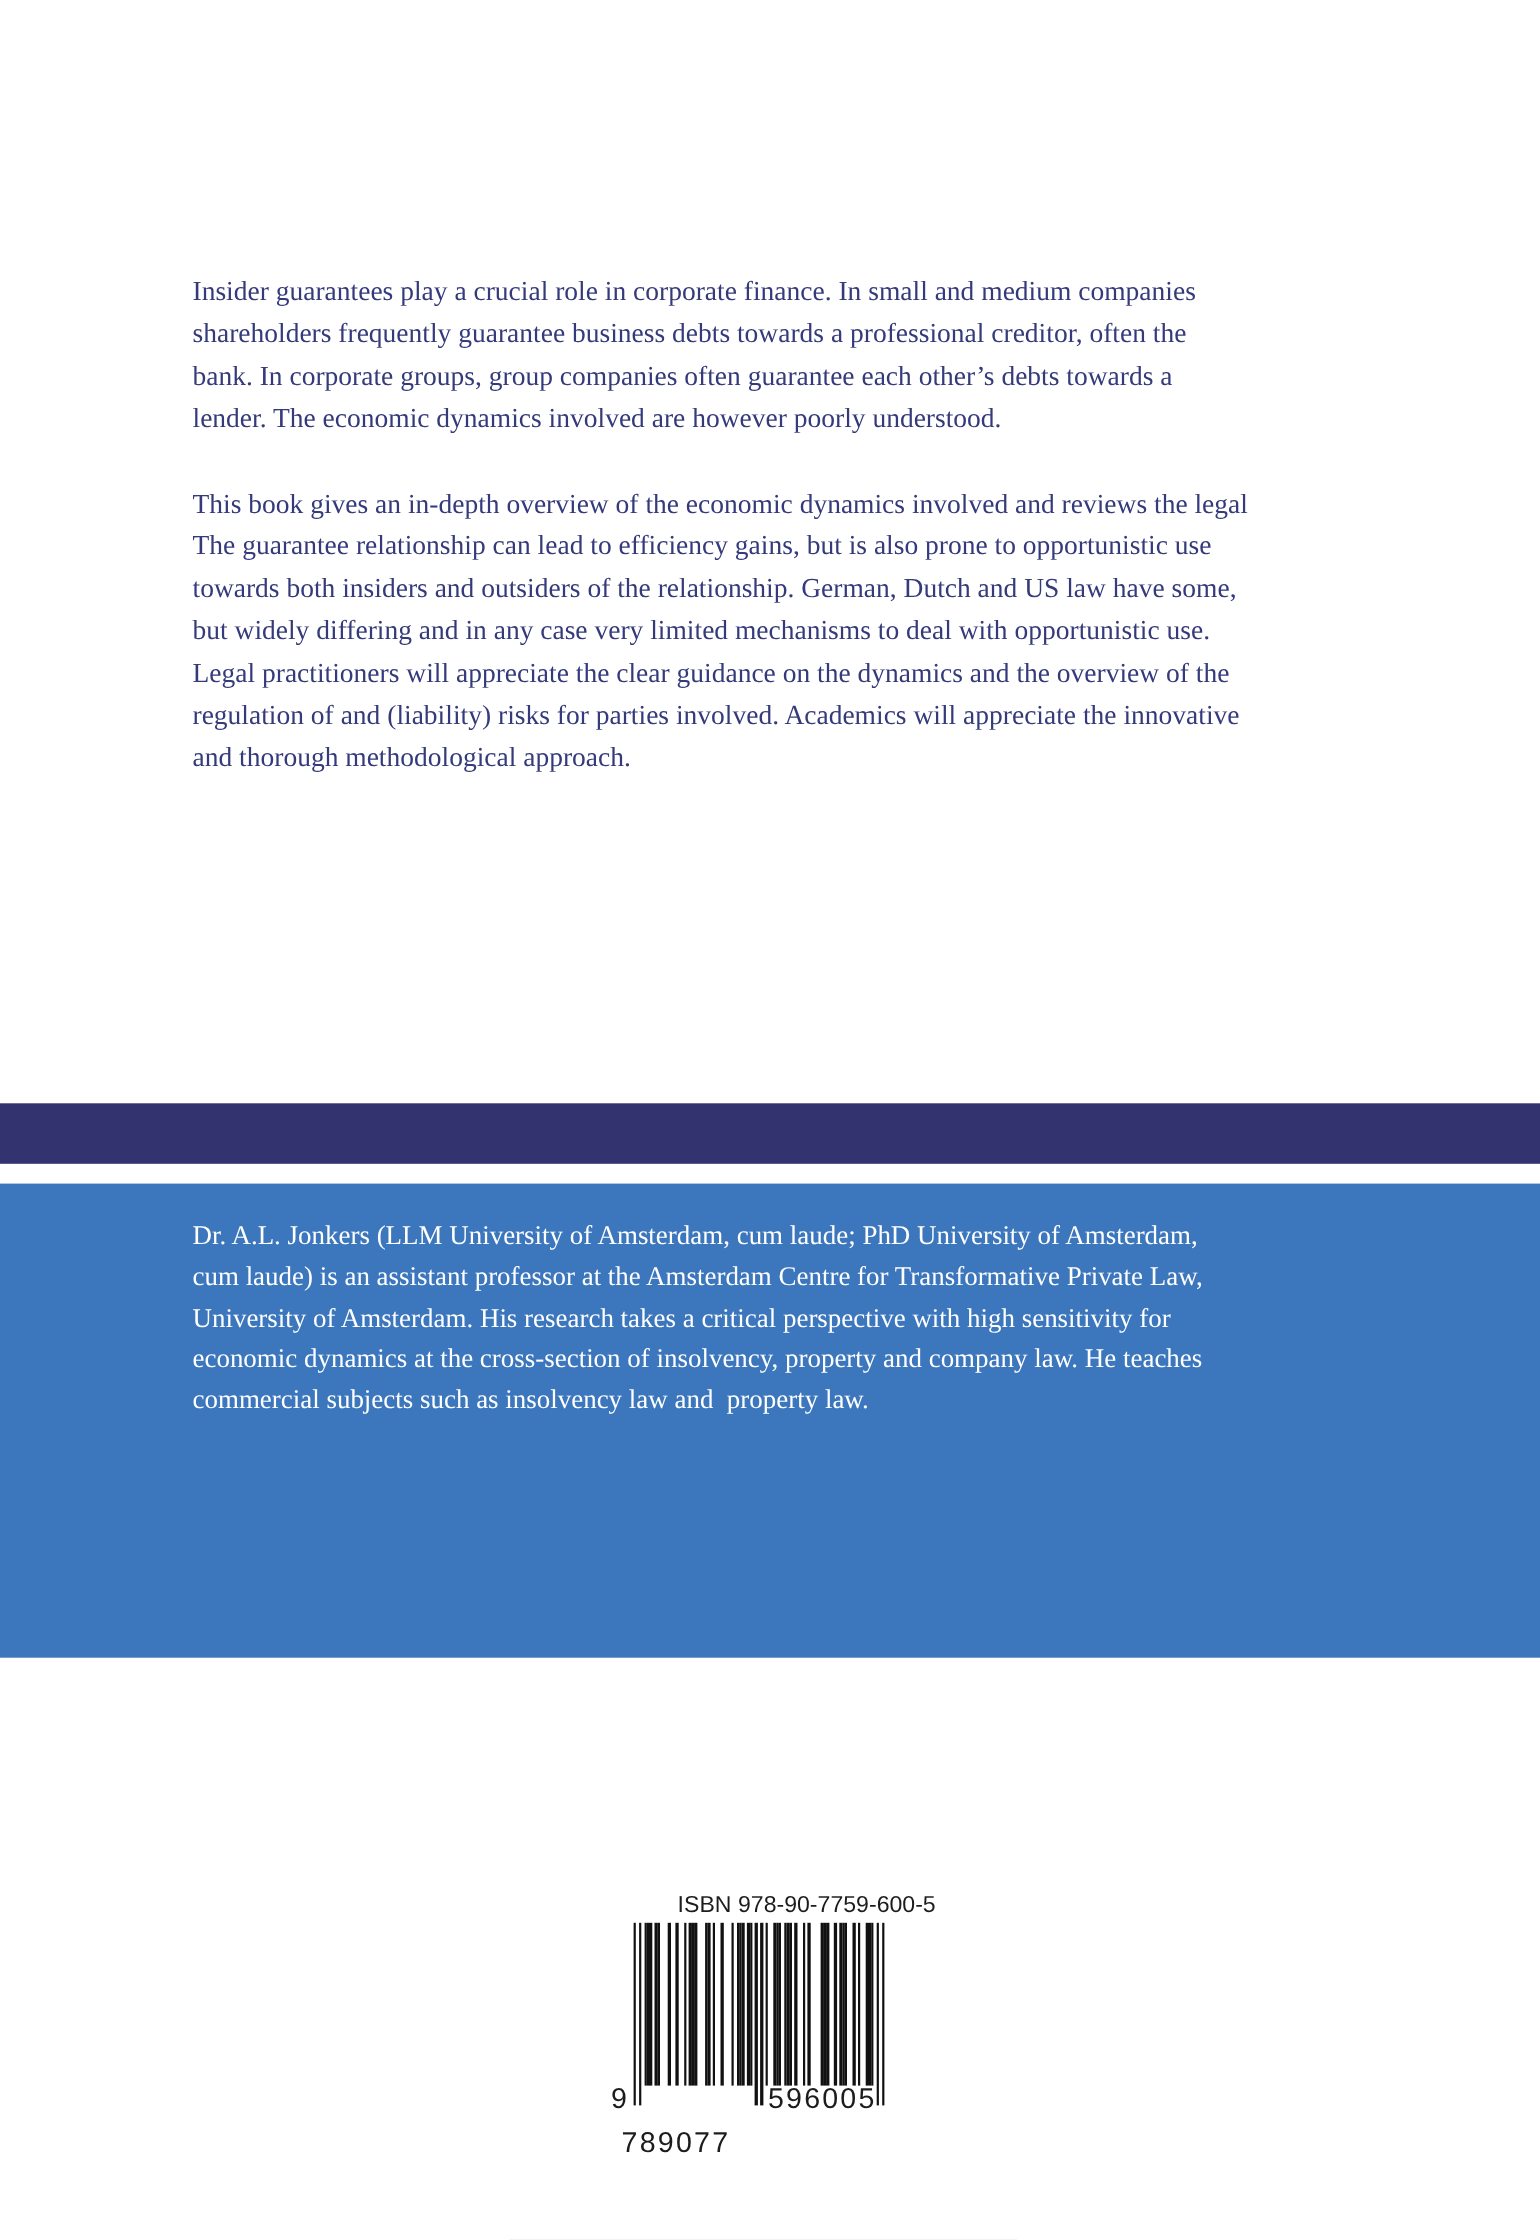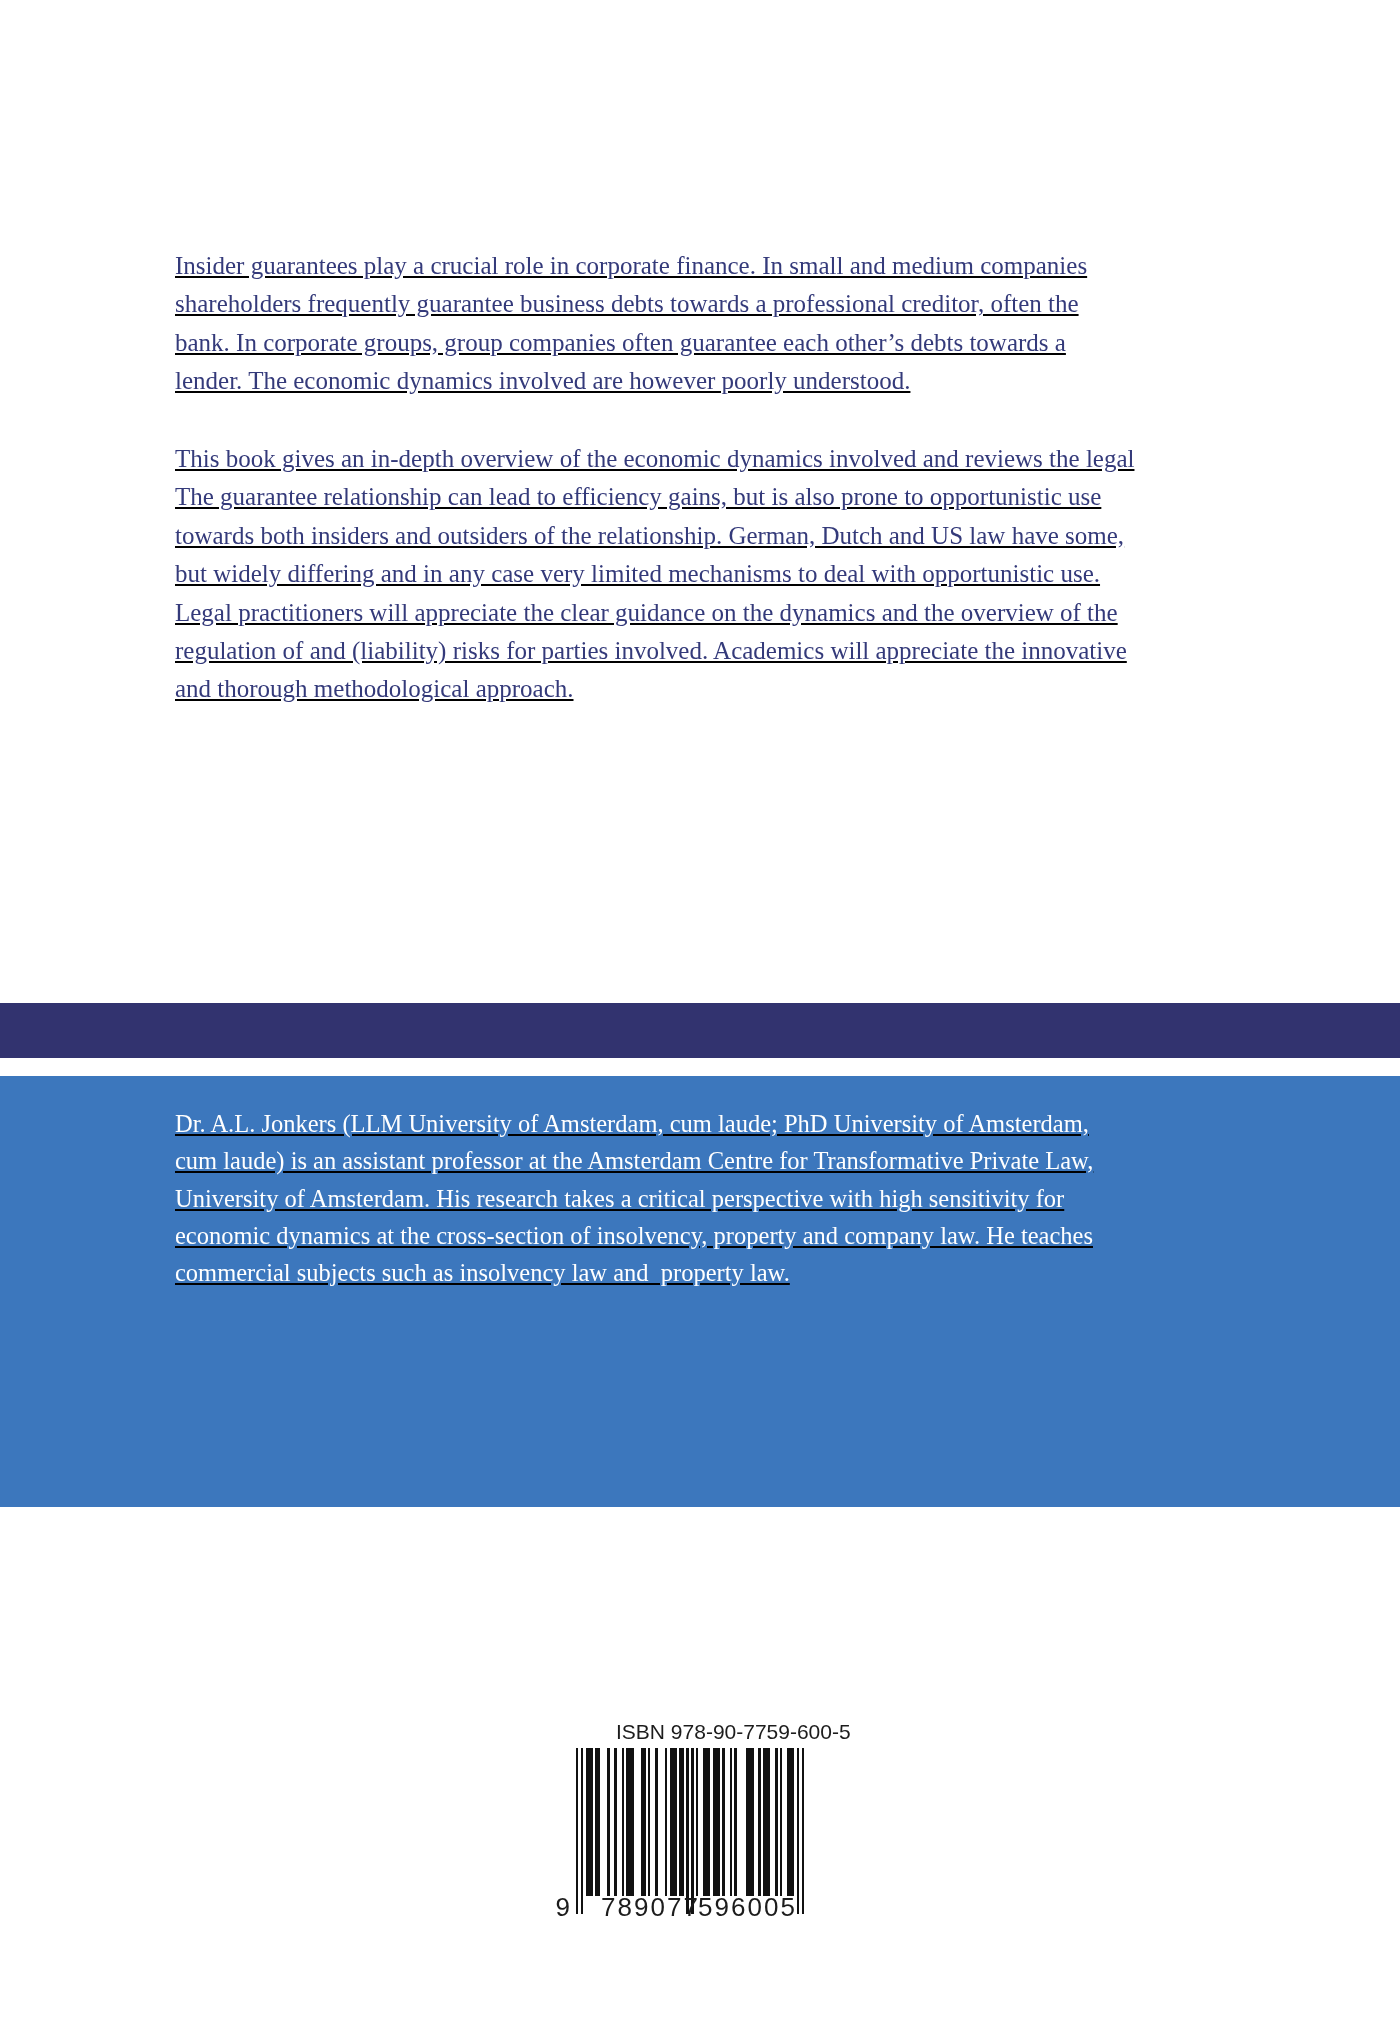--- a/index.html
+++ b/index.html
@@ -5,21 +5,21 @@
   html,body{margin:0;padding:0;background:#e8e8e8;}
   .page{
     position:relative;
     width:1400px;height:2036px;
     margin:0 auto;
     background:var(--page-bg,#ffffff);
     overflow:hidden;
     font-family:"Liberation Serif", serif;
   }
   
-  .para{position:absolute;left:175px;width:1090px;text-decoration:underline;}
+  .para{position:absolute;left:175px;width:1090px;}
   .para .text-line{
     display:block;
     white-space:pre;
     font-size:25px;
     line-height:38.4px;
     color:var(--text,#343a7a);
   }
   .para-1{top:247px;}
   .para-2{top:440px;}
   
@@ -54,21 +54,21 @@
     position:absolute;top:0;width:2.4px;height:148px;
     background:var(--barcode,#111111);
   }
   .bars .module.guard{height:166px;}
   .bc-digit{
     position:absolute;top:1893px;
     font-size:26px;line-height:28px;color:#1c1c1c;
     letter-spacing:2px;white-space:pre;
   }
   .bc-9{left:534px;width:36px;text-align:right;letter-spacing:0;}
-  .bc-g1{left:600px;width:101px;text-align:center;}
+  .bc-g1{left:564px;width:101px;text-align:center;margin-top:40px;}
   .bc-g2{left:697px;width:101px;text-align:center;}
 </style>
 </head>
 <body>
 
 <div class="page" style="--page-bg: #ffffff; --text: #343a7a; --bar: #32336f; --band: #3c77bd; --band-text: #ffffff; --barcode: #111111;">
 
   <section>
     <div class="para para-1">
         <div class="text-line">Insider guarantees play a crucial role in corporate finance. In small and medium companies</div>

